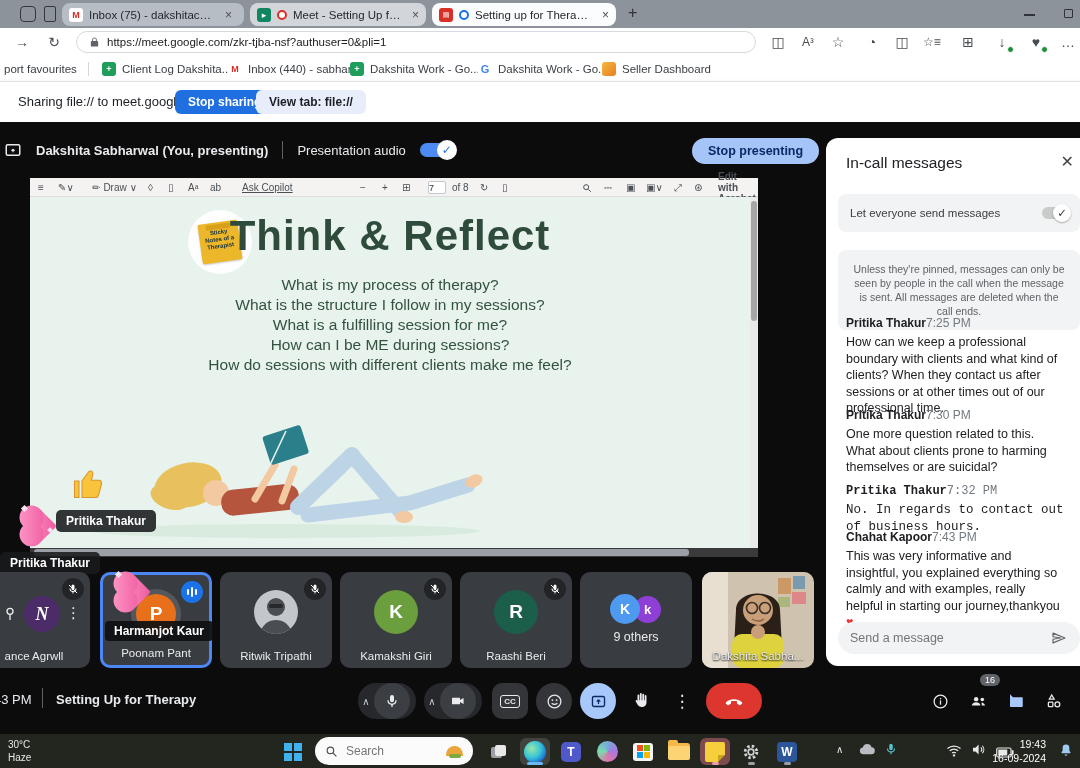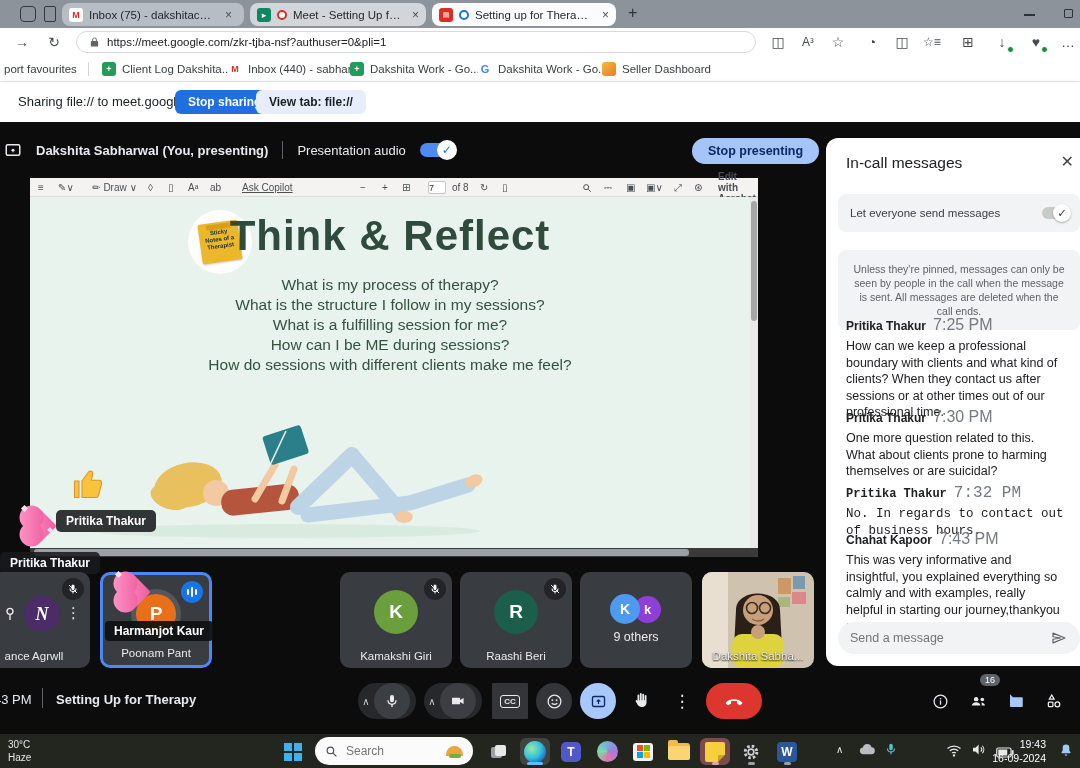--- a/index.html
+++ b/index.html
@@ -80,21 +80,21 @@
   .chat { left:826px; top:138px; width:254px; height:528px; background:#fff; border-radius:12px 0 0 12px; overflow:hidden; }
   .chat-title { left:20px; top:16px; font-size:15.5px; color:#202124; }
   .chat-x { right:6px; top:14px; font-size:16px; color:#444; }
   .ctoggle-row { left:12px; top:56px; width:242px; height:38px; background:#f1f3f4; border-radius:8px; display:flex; align-items:center; padding:0 12px; }
   .ctoggle-row span { font-size:11.5px; color:#3c4043; }
   .ctrack { margin-left:auto; width:26px; height:12px; border-radius:6px; background:#c8ccc9; position:relative; }
   .cknob { position:absolute; right:-3px; top:-3px; width:18px; height:18px; border-radius:50%; background:#fff; box-shadow:0 1px 2px rgba(0,0,0,.3); color:#9aa0a6; font-size:10px; display:flex; align-items:center; justify-content:center; }
   .cnotice { left:12px; top:112px; width:242px; background:#f1f3f4; border-radius:8px; padding:12px 14px; font-size:10.5px; line-height:14px; color:#5f6368; text-align:center; }
   .msg { position:absolute; left:20px; width:218px; }
   .msg .hdr { font-size:12px; color:#202124; font-weight:bold; }
-  .msg .hdr .tm { font-weight:normal; color:#737a80; font-size:16px; margin-left:7px; }
+  .msg .hdr .tm { font-weight:normal; color:#737a80; font-size:12px; }
   .msg .body { margin-top:4px; font-size:12.5px; line-height:16.5px; color:#202124; }
   .msg .hrt { color:#e53935; }
   .chat-input { left:12px; top:484px; width:242px; height:32px; background:#f1f3f4; border-radius:16px; display:flex; align-items:center; padding:0 12px; }
   .chat-input input { border:none; outline:none; background:transparent; font-size:12.5px; color:#b91c1c; width:180px; font-family:inherit; }
 
   
   .taskbar { left:0; top:734px; width:1080px; height:34px; background:#23251f; }
   .weather { left:8px; top:4px; color:#e8e8e8; font-size:10px; line-height:13px; }
   .startgrid { display:grid; grid-template-columns:8px 8px; grid-gap:2px; }
   .startgrid i { width:8px; height:8px; background:#41b1ee; }
@@ -315,20 +315,36 @@
     </div>
     <div class="tooltip" style="left:2px; top:46px;">Harmanjot Kaur</div>
     <div class="name">Poonam Pant</div>
   </div>
 
   <div class="abs" style="left:122px; top:458px;">
     <div class="heart"></div>
     <span class="sparkle" style="left:-6px; top:-8px;"></span>
   </div>
 
+  <div class="tile" style="left:220px;">
+    <div class="mute">
+      <svg width="12" height="12" viewBox="0 0 24 24">
+          <path d="M12 14a3 3 0 0 0 3-3V6a3 3 0 0 0-6 0v5a3 3 0 0 0 3 3zm5-3a5 5 0 0 1-10 0H5a7 7 0 0 0 6 6.92V21h2v-3.08A7 7 0 0 0 19 11h-2z" fill="#fff"></path>
+          <path d="M4 4l16 16" stroke="#fff" stroke-width="2"></path>
+        </svg>
+    </div>
+    <div class="avatar" style="left:34px; top:18px; width:44px; height:44px; background:#c3c7cc; overflow:hidden;">
+      <svg width="44" height="44" viewBox="0 0 44 44">
+          <circle cx="22" cy="17" r="9" fill="#4a4d52"></circle>
+          <rect x="15" y="14" width="14" height="4" rx="2" fill="#26282b"></rect>
+          <path d="M6 44c2-10 9-14 16-14s14 4 16 14z" fill="#4a4d52"></path>
+        </svg>
+    </div>
+    <div class="name">Ritwik Tripathi</div>
+  </div>
 
   <div class="tile" style="left:340px;">
     <div class="mute">
       <svg width="12" height="12" viewBox="0 0 24 24">
           <path d="M12 14a3 3 0 0 0 3-3V6a3 3 0 0 0-6 0v5a3 3 0 0 0 3 3zm5-3a5 5 0 0 1-10 0H5a7 7 0 0 0 6 6.92V21h2v-3.08A7 7 0 0 0 19 11h-2z" fill="#fff"></path>
           <path d="M4 4l16 16" stroke="#fff" stroke-width="2"></path>
         </svg>
     </div>
     <div class="avatar" style="left:34px; top:18px; width:44px; height:44px; background:#6b9e3c; font-size:19px;">K</div>
     <div class="name">Kamakshi Giri</div>
@@ -384,21 +400,21 @@
       </span>
     </div>
     <div class="cgroup" style="left:424px; width:58px;">
       <span class="chev">∧</span>
       <span class="ccircle">
         <svg width="16" height="16" viewBox="0 0 24 24">
             <path d="M4 7h10a1 1 0 0 1 1 1v2.6l4.6-2.9a.5.5 0 0 1 .8.4v7.8a.5.5 0 0 1-.8.4L15 13.4V16a1 1 0 0 1-1 1H4a1 1 0 0 1-1-1V8a1 1 0 0 1 1-1z" fill="#e8eaed"></path>
           </svg>
       </span>
     </div>
-    <div class="cbtn" style="left:492px; border-radius:1px;">
+    <div class="cbtn" style="left:492px; border-radius:10px;">
       <span style="border:1.6px solid #e8eaed; border-radius:3px; font-size:8px; color:#e8eaed; padding:1px 3px; font-weight:bold;">CC</span>
     </div>
     <div class="cbtn" style="left:536px;">
       <svg width="17" height="17" viewBox="0 0 24 24">
           <circle cx="12" cy="12" r="9" fill="none" stroke="#e8eaed" stroke-width="1.8"></circle>
           <circle cx="9" cy="10" r="1.3" fill="#e8eaed"></circle>
           <circle cx="15" cy="10" r="1.3" fill="#e8eaed"></circle>
           <path d="M8 14.5q4 3 8 0" stroke="#e8eaed" stroke-width="1.8" fill="none"></path>
         </svg>
     </div>

